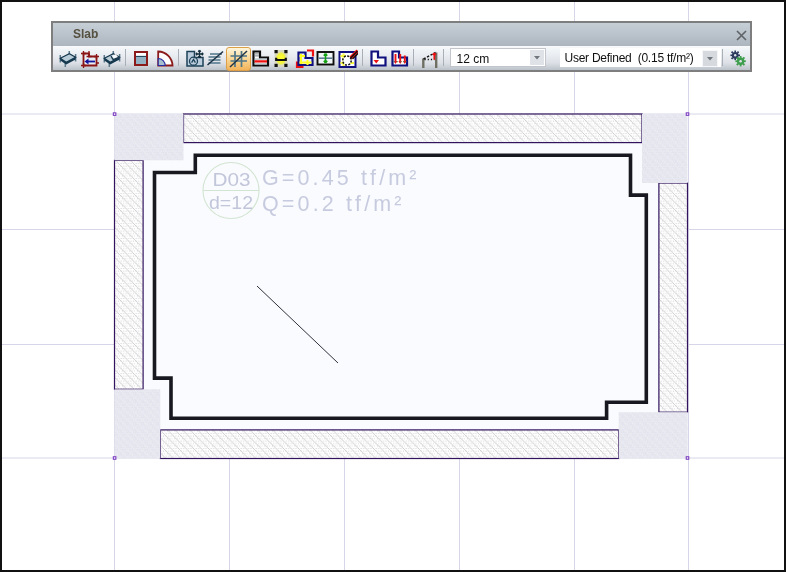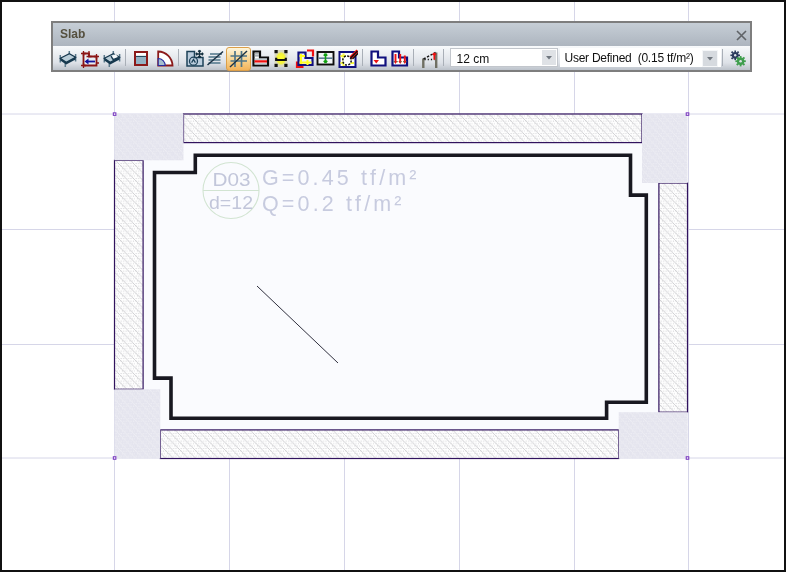--- a/index.html
+++ b/index.html
@@ -1,21 +1,21 @@
 <!DOCTYPE html>
 <html><head>
 <meta charset="utf-8">
 <style>
 html,body{margin:0;padding:0;}
 body{width:786px;height:572px;position:relative;background:#ffffff;font-family:"Liberation Sans",sans-serif;overflow:hidden;}
 #frame{position:absolute;left:0;top:0;width:782px;height:568px;border:2px solid #111111;pointer-events:none;z-index:50;}
 #plan{position:absolute;left:0;top:0;}
 #toolbar{position:absolute;left:51px;top:21px;width:697px;height:47px;border:2px solid #7e7e7e;background:#e4e8ec;z-index:10;}
 #titlebar{position:absolute;left:0;top:0;width:697px;height:23px;background:linear-gradient(#c6ced6,#adb5bf);}
-#titletext{position:absolute;left:7px;top:4px;font-size:12px;font-weight:bold;color:#55503f;}
+#titletext{position:absolute;left:20px;top:4px;font-size:12px;font-weight:bold;color:#55503f;}
 #row{position:absolute;left:0;top:23px;width:697px;height:24px;background:linear-gradient(#f8fafc,#dde1e7 70%,#bcc2ca);}
 .sep{position:absolute;top:3px;width:1px;height:17px;background:#a9afb7;}
 .icon{position:absolute;top:2px;}
 </style>
 </head>
 <body>
 
 <svg id="plan" width="786" height="572" viewBox="0 0 786 572">
 <defs>
 
@@ -245,21 +245,21 @@
 <svg class="icon" style="left:365.5px" width="20" height="21" viewBox="0 0 20 21">
 <path d="M4.3,10.5 V20" stroke="#6f6f63" stroke-width="2.4"></path>
 <path d="M17.2,4.5 V20" stroke="#6f6f63" stroke-width="2.4"></path>
 <path d="M4.5,11 L16.5,4.5" stroke="#161616" stroke-width="1.5" stroke-dasharray="2.4 1.6"></path>
 <path d="M5.5,11.5 H15.5" stroke="#161616" stroke-width="1.6" stroke-dasharray="1.2 2"></path>
 <path d="M15.3,11.8 V5.2 M15.3,5 L13.9,7 M15.3,5 L16.7,7" stroke="#ee1111" stroke-width="1.7"></path>
 </svg>
 
 <div class="sep" style="left:390px"></div>
 
-<div style="position:absolute;left:396.5px;top:2px;width:108px;height:19px;background:#ffffff;border:1px solid #c2c6cc;box-sizing:border-box;">
+<div style="position:absolute;left:396.5px;top:2px;width:96px;height:19px;background:#ffffff;border:1px solid #c2c6cc;box-sizing:border-box;">
 <span style="position:absolute;left:6px;top:2.5px;font-size:12px;color:#101010;">12 cm</span>
 <div style="position:absolute;right:1px;top:1px;width:14px;height:15px;background:#dfe2e6;">
 <svg width="14" height="15" viewBox="0 0 14 15">
             <polygon points="4,6 10,6 7,9.5" fill="#6f767e"></polygon>
           </svg>
 </div>
 </div>
 
 <div style="position:absolute;left:506.5px;top:2px;width:161px;height:19px;background:#ffffff;">
 <span style="position:absolute;left:5px;top:2.5px;font-size:12px;color:#101010;white-space:nowrap;letter-spacing:-0.25px;">User Defined&nbsp; (0.15 tf/m²)</span>

